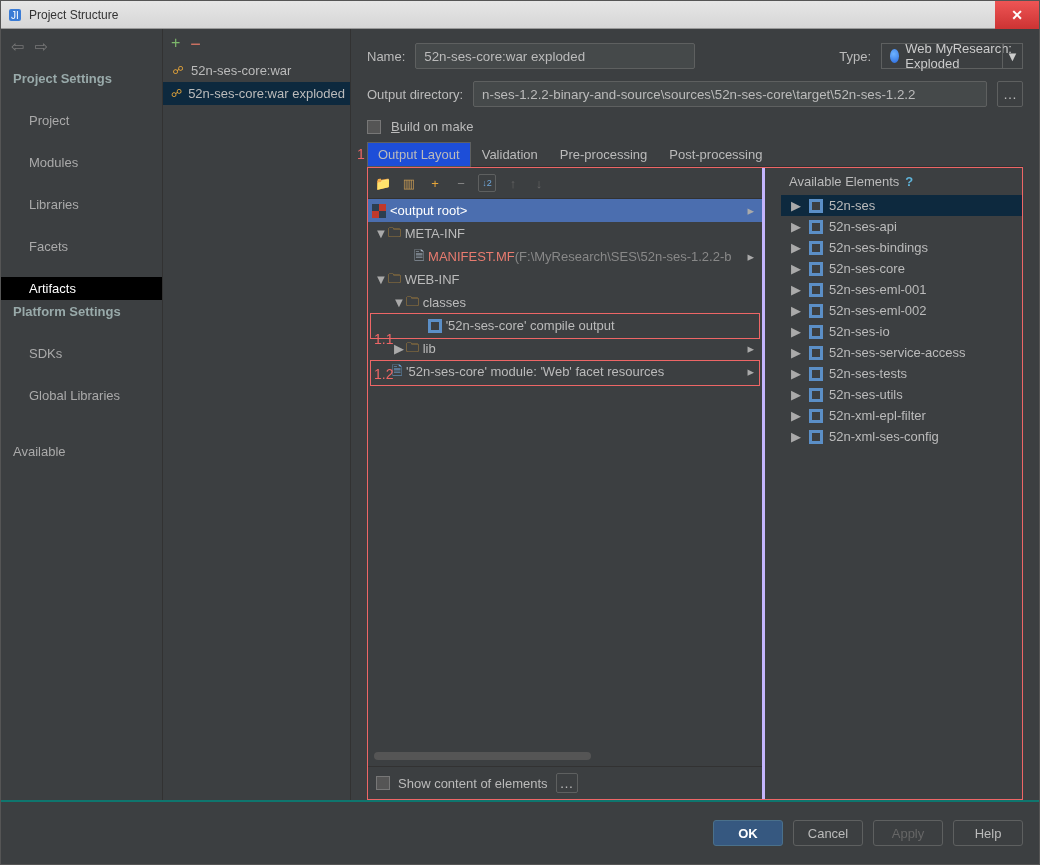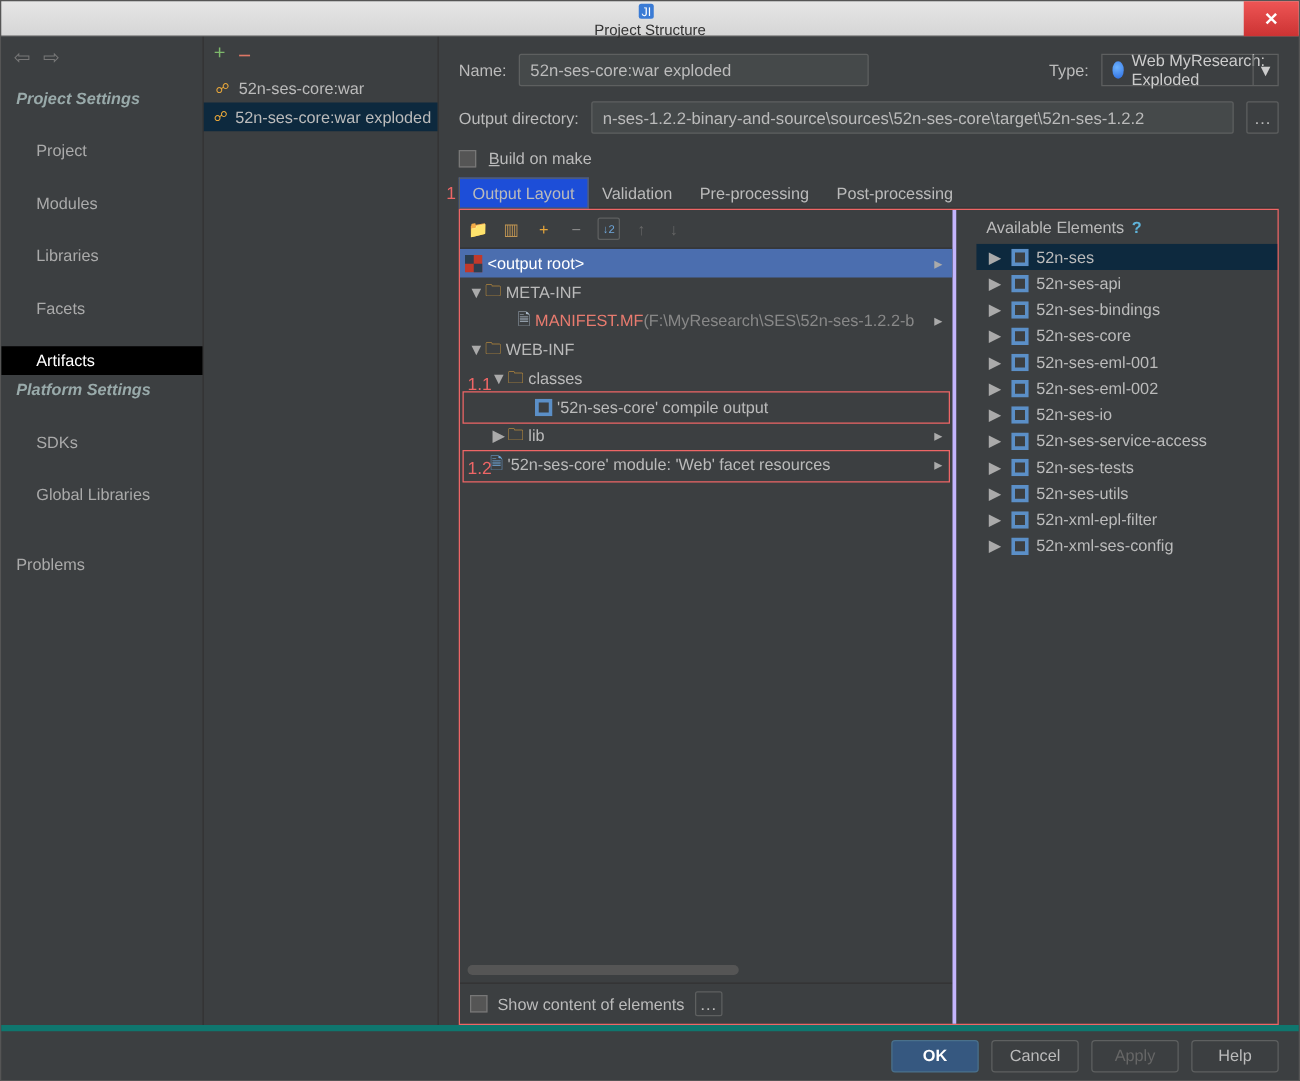--- a/index.html
+++ b/index.html
@@ -1,25 +1,25 @@
 <!DOCTYPE html>
 <html><head>
 <meta charset="utf-8">
 <style>
 * { box-sizing: border-box; margin: 0; padding: 0; font-family: "Segoe UI", Arial, sans-serif; }
 body { background: #3c3f41; color: #bbb; font-size: 13px; overflow: hidden; }
 .window { width: 1040px; height: 865px; border: 1px solid #555; background: #3c3f41; display: flex; flex-direction: column; }
-.titlebar { height: 28px; background: linear-gradient(#e6e6e6,#d6d6d6); display: flex; align-items: center; padding: 0 6px; color: #333; font-size: 12px; border-bottom: 1px solid #999; position: relative; flex-direction: column; }
+.titlebar { height: 28px; background: linear-gradient(#e6e6e6,#d6d6d6); display: flex; align-items: center; padding: 11px 6px; color: #333; font-size: 12px; border-bottom: 1px solid #999; position: relative; }
 .titlebar .ticon { width: 16px; height: 16px; margin-right: 6px; display: inline-flex; align-items: center; justify-content: center; }
 .titlebar .closebtn { position: absolute; right: 0; top: 0; width: 44px; height: 28px; background: linear-gradient(#e55,#c33); color: #fff; display: flex; align-items: center; justify-content: center; font-size: 14px; font-weight: bold; }
 .body { flex: 1; display: flex; overflow: hidden; }
 .sidebar { width: 162px; background: #3c3f41; border-right: 1px solid #323232; padding-top: 6px; }
 .sidebar .navarrows { display: flex; gap: 10px; padding: 4px 10px 12px 10px; }
 .sidebar .navarrows span { color: #777; font-size: 16px; line-height: 1; }
-.sidecat { color: #9aa; font-weight: bold; padding: 4px 12px; font-style: italic; }
+.sidecat { color: #9aa; font-weight: bold; padding: 4px 12px; }
 .sideitem { padding: 4px 12px 4px 28px; color: #aaa; cursor: default; margin-top: 19px; }
 .sideitem.sel { background: #000000; color: #fff; }
 .listcol { width: 188px; border-right: 1px solid #323232; display: flex; flex-direction: column; }
 .listcol .tools { display: flex; gap: 10px; padding: 6px 8px; }
 .plus { color: #7db86b; font-size: 16px; line-height: 1; }
 .minus { color: #d76; font-size: 18px; line-height: 1; }
 .listitem { padding: 4px 8px; display: flex; align-items: center; gap: 6px; white-space: nowrap; overflow: hidden; }
 .listitem.sel { background: #0d293e; }
 .smicon { width: 14px; height: 14px; display: inline-flex; align-items: center; justify-content: center; color: #e5a53a; font-size: 11px; }
 .main { flex: 1; padding: 14px 16px 0 16px; display: flex; flex-direction: column; overflow: hidden; }
@@ -52,21 +52,21 @@
 .innerbox { position: absolute; border: 1px solid #e66; pointer-events: none; }
 .rightpane { width: 260px; border-left: 3px solid #c4b5fd; display: flex; flex-direction: column; padding-left: 16px; }
 .rphdr { padding: 6px 8px; display: flex; align-items: center; gap: 6px; }
 .qmark { color: #5fb3d9; font-weight: bold; }
 .rlist { flex: 1; overflow: auto; }
 .ritem { display: flex; align-items: center; gap: 6px; padding: 3px 8px; }
 .ritem.sel { background: #0d293e; }
 .modicon { width: 14px; height: 14px; display: inline-flex; align-items: center; justify-content: center; }
 .modicon svg { width: 14px; height: 14px; }
 .bottomrow { padding: 6px 8px; display: flex; align-items: center; gap: 8px; border-top: 1px solid #323232; }
-.footer { height: 44px; border-top: 5px solid #0f766e; display: flex; align-items: center; justify-content: flex-end; gap: 10px; padding: 0 16px; }
+.footer { height: 64px; border-top: 2px solid #0f766e; display: flex; align-items: center; justify-content: flex-end; gap: 10px; padding: 0 16px; }
 .btn { min-width: 70px; height: 26px; border: 1px solid #5e6060; background: #3c3f41; color: #bbb; border-radius: 3px; padding: 0 12px; display: inline-flex; align-items: center; justify-content: center; }
 .btn.primary { background: #365880; border-color: #4a708b; color: #fff; font-weight: bold; }
 .btn.disabled { color: #666; }
 .sbarthumb { height: 8px; background: #555; border-radius: 4px; margin: 2px 6px 6px 6px; width: 55%; }
 </style>
 </head>
 <body>
 
 <div class="window">
   <div class="titlebar">
@@ -89,21 +89,21 @@
       <div class="sidecat">Project Settings</div>
       <div class="sideitem">Project</div>
       <div class="sideitem">Modules</div>
       <div class="sideitem">Libraries</div>
       <div class="sideitem">Facets</div>
       <div class="sideitem sel">Artifacts</div>
       <div class="sidecat">Platform Settings</div>
       <div class="sideitem">SDKs</div>
       <div class="sideitem">Global Libraries</div>
       <div style="height:14px"></div>
-      <div class="sideitem" style="padding-left:12px">Problems</div>
+      <div class="sideitem" style="padding-left:12px">Available</div>
     </div>
 
     <div class="listcol">
       <div class="tools">
         <span class="plus">+</span>
         <span class="minus">−</span>
       </div>
       <div class="listitem">
         <span class="smicon">☍</span>
         <span>52n-ses-core:war</span>
@@ -204,21 +204,21 @@
                 <span>lib</span>
                 <span class="arrowright">▸</span>
               </div>
               <div class="trow" style="padding-left:24px">
                 <span class="fileicon" style="color:#6fa8dc">🗎</span>&nbsp;
                 <span>'52n-ses-core' module: 'Web' facet resources</span>
                 <span class="arrowright">▸</span>
               </div>
 
               <div class="innerbox" style="left:2px;top:114px;right:2px;height:26px"></div>
-              <span class="redmark" style="left:6px;top:100px">1.1</span>
+              <span class="redmark" style="left:6px;top:132px">1.1</span>
               <div class="innerbox" style="left:2px;top:161px;right:2px;height:26px"></div>
               <span class="redmark" style="left:6px;top:167px">1.2</span>
 
               <div style="position:absolute;bottom:0;left:0;right:0">
                 <div class="sbarthumb"></div>
               </div>
             </div>
             <div class="bottomrow">
               <span class="chk"></span>
               <span>Show content of elements</span>

